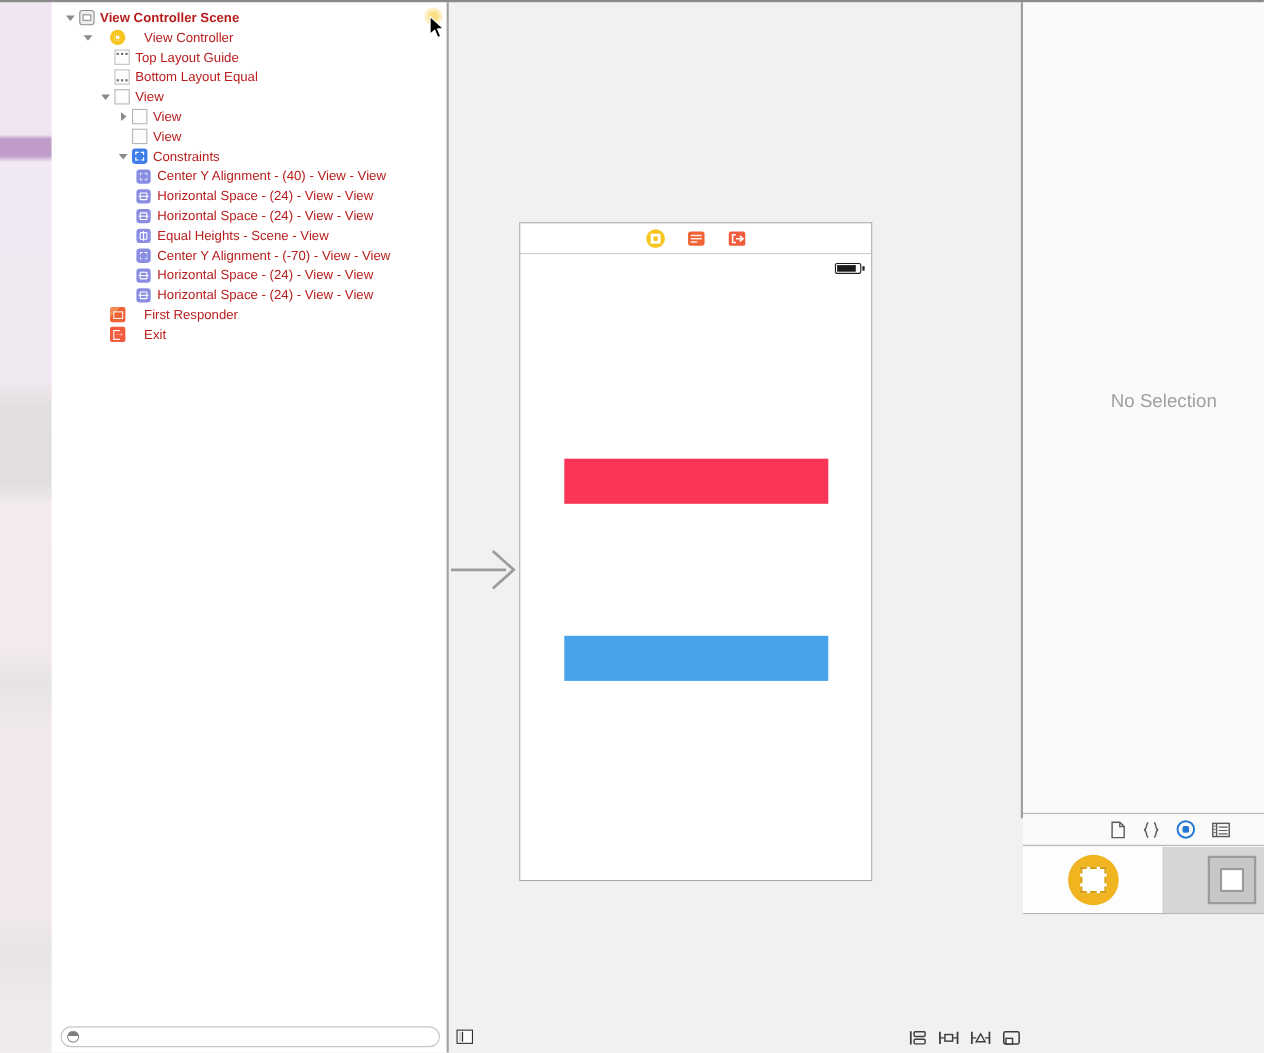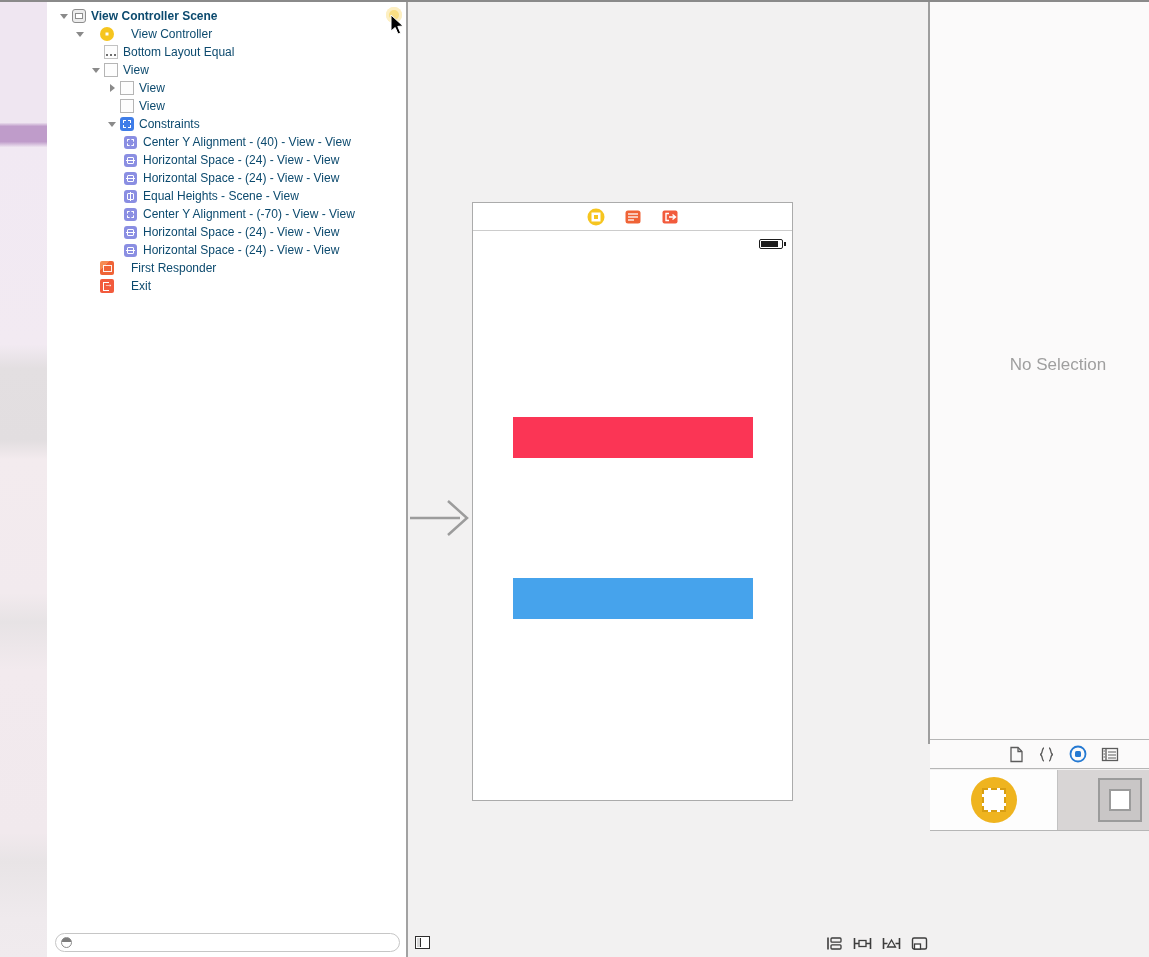--- a/index.html
+++ b/index.html
@@ -12,21 +12,21 @@
       #efe6f1 0%, #efe6f1 12.8%, #bf9cca 13.2%, #bf9cca 14.8%, #f1e9f3 15.4%,
       #f2eaf2 36%, #e3dfe1 38.5%, #e2dee0 46%, #f3ebee 48%,
       #f2eaee 62%, #e7e3e5 65%, #f2eaee 70%,
       #f1e9ed 87%, #e8e4e6 90%, #efeaed 96%, #f0ebee 100%); }
   .top-edge { position:absolute; left:0; top:0; width:1149px; height:2px; background:#8a8a8a; z-index:40; }
 
   
   .outline-panel { position:absolute; left:47px; top:2px; width:361px; height:955px;
     background:#ffffff; border-right:2px solid #a2a2a2; }
   .tree { padding-top:5px; }
-  .row { display:flex; align-items:center; height:18px; font-size:12px; color:#0c4a6e; white-space:nowrap; }
+  .row { display:flex; align-items:center; height:18px; font-size:12px; color:#b91c1c; white-space:nowrap; }
   .row .lbl { margin-left:5px; }
   .row.b .lbl { font-weight:bold; }
   .l0 { padding-left:12px; } .l1 { padding-left:28px;gap:12px; } .l2 { padding-left:44px; }
   .l3 { padding-left:60px; } .l4 { padding-left:76px; }
   .tri { width:10px; height:10px; margin-right:3px; position:relative; flex:none; }
   .tri.down::after { content:""; position:absolute; left:1px; top:3px;
     border-left:4px solid transparent; border-right:4px solid transparent; border-top:5px solid #8a8a8a; }
   .tri.right::after { content:""; position:absolute; left:3px; top:1px;
     border-top:4px solid transparent; border-bottom:4px solid transparent; border-left:5px solid #8a8a8a; }
   .ic { width:14px; height:14px; flex:none; position:relative; }
@@ -122,20 +122,25 @@
       <span class="ic ic-scene"></span>
       <span class="lbl">View Controller Scene</span>
     </div>
     <div class="row l1">
       <span class="tri down"></span>
       <span class="ic ic-vc"></span>
       <span class="lbl">View Controller</span>
     </div>
     <div class="row l2">
       <span class="tri"></span>
+      <span class="ic ic-tlg"></span>
+      <span class="lbl">Top Layout Guide</span>
+    </div>
+    <div class="row l2">
+      <span class="tri"></span>
       <span class="ic ic-blg"></span>
       <span class="lbl">Bottom Layout Equal</span>
     </div>
     <div class="row l2">
       <span class="tri down"></span>
       <span class="ic ic-view"></span>
       <span class="lbl">View</span>
     </div>
     <div class="row l3">
       <span class="tri right"></span>

